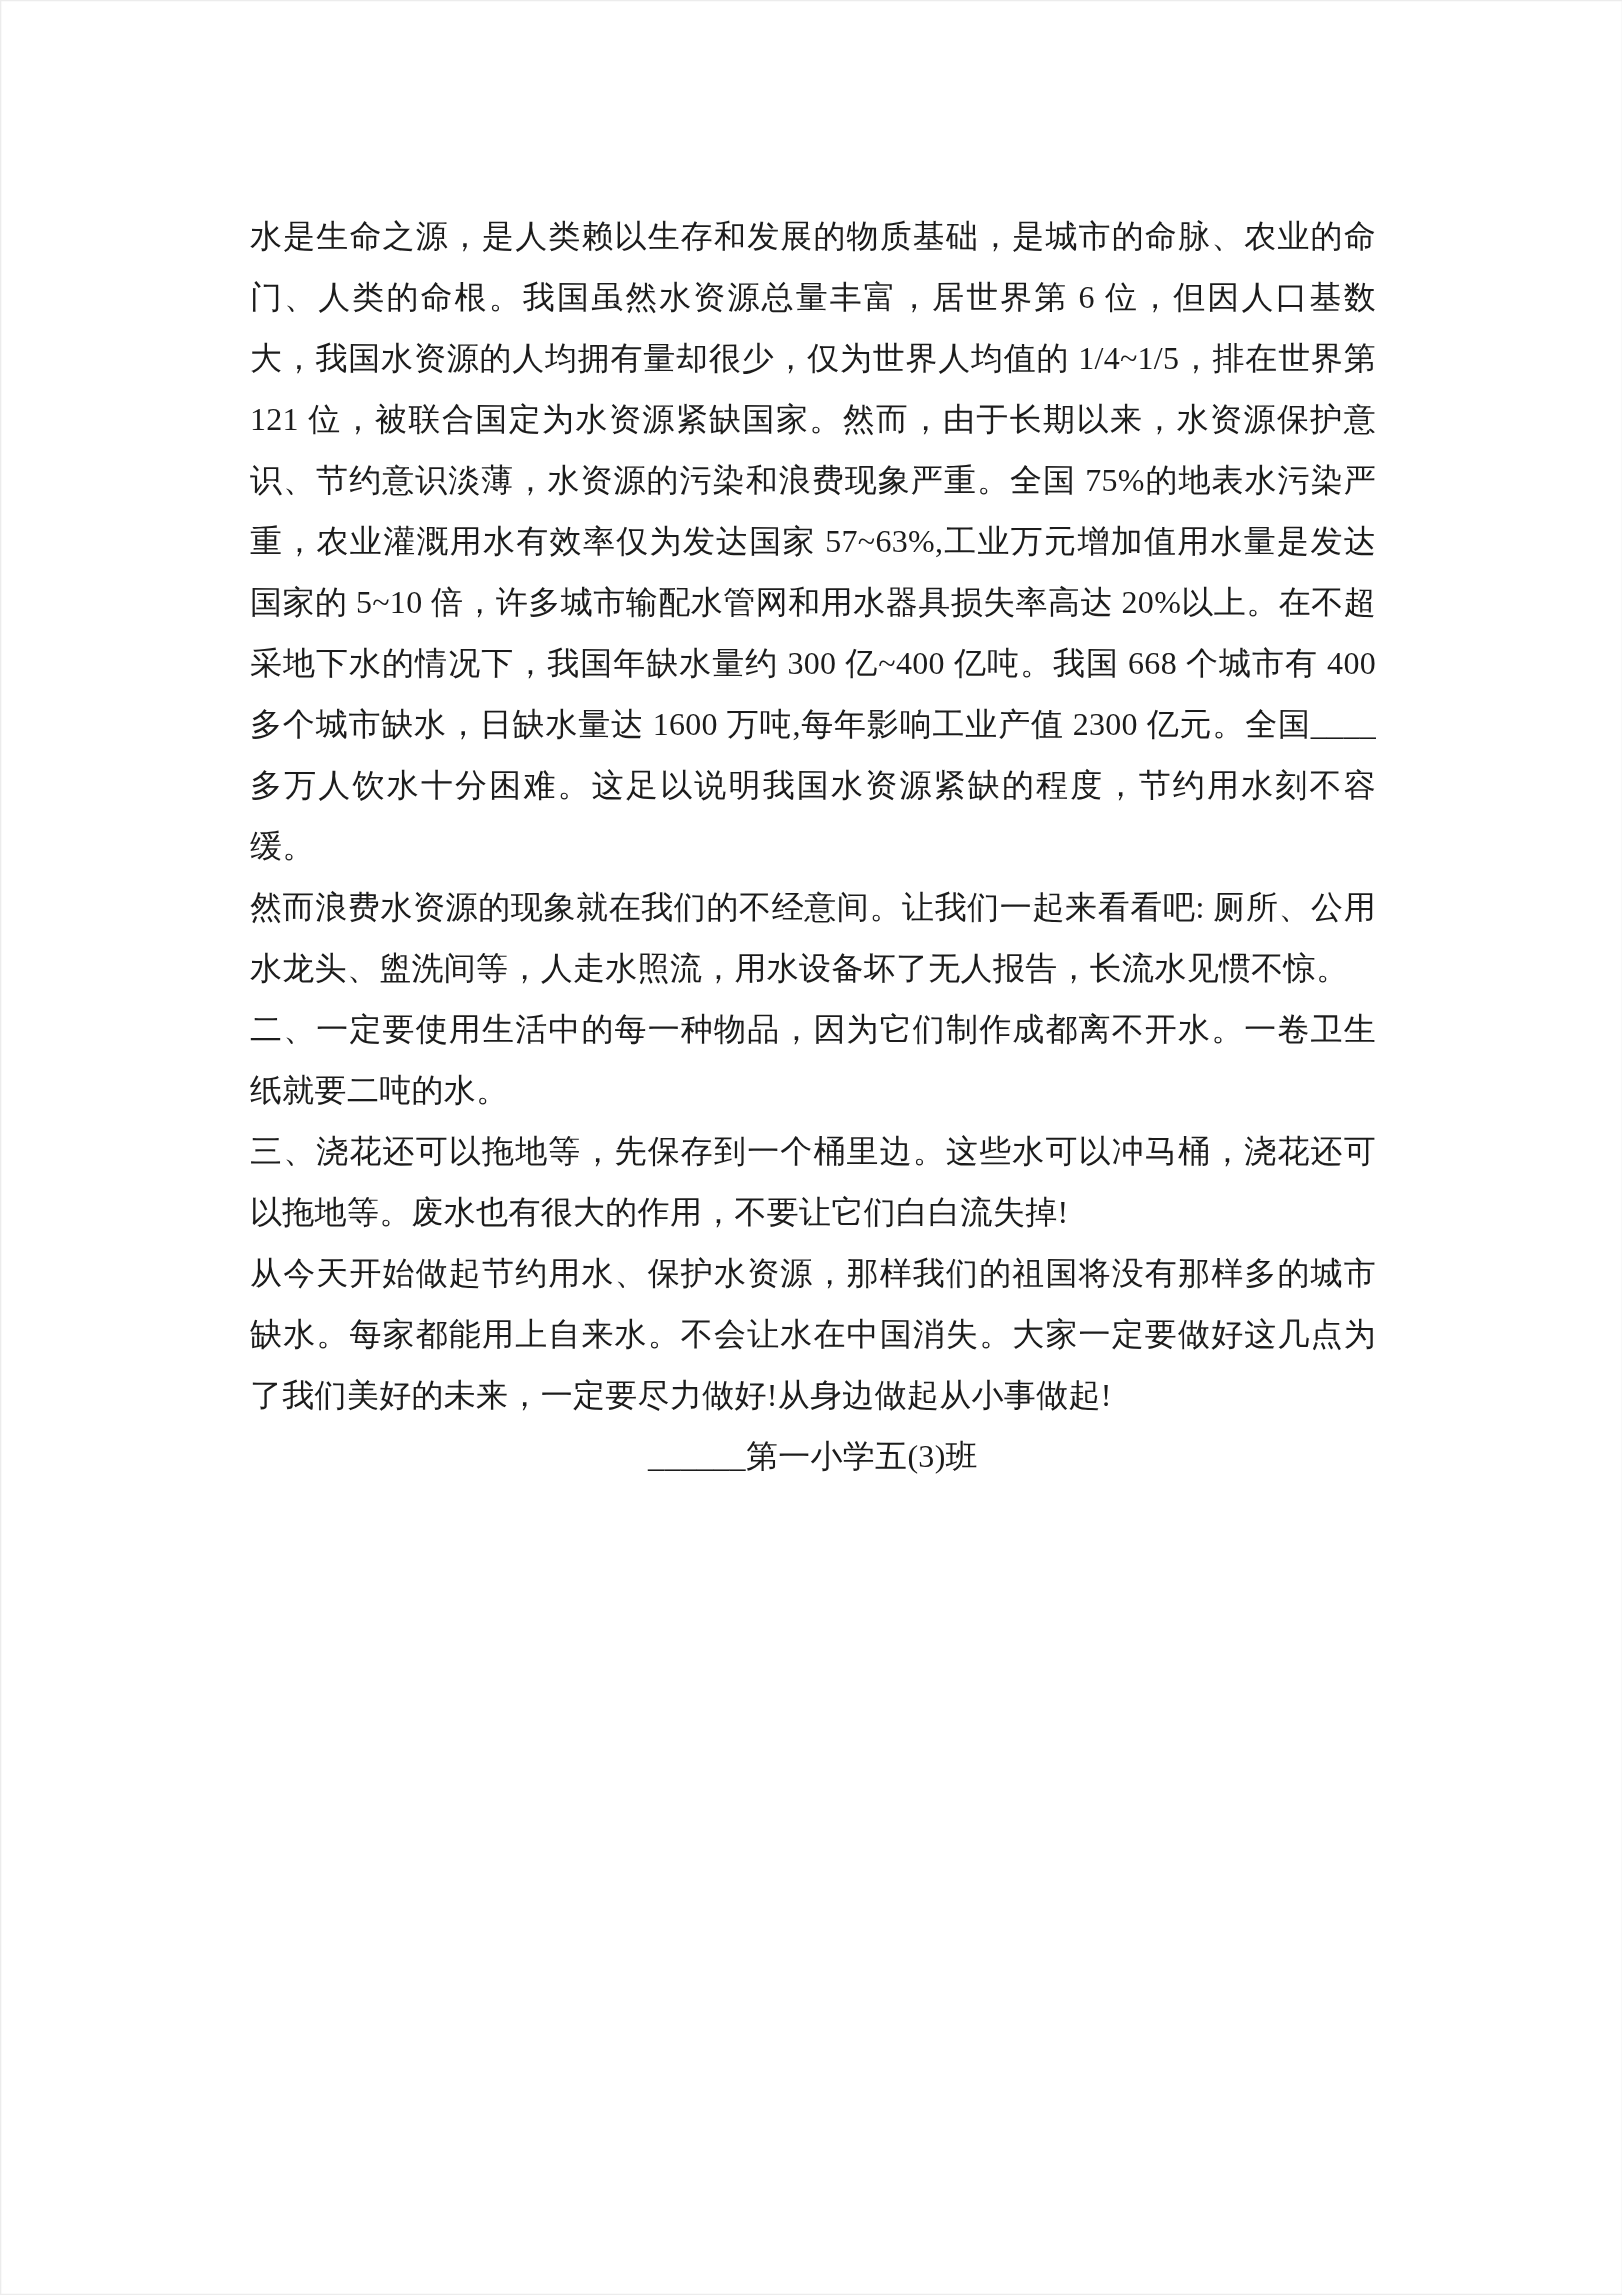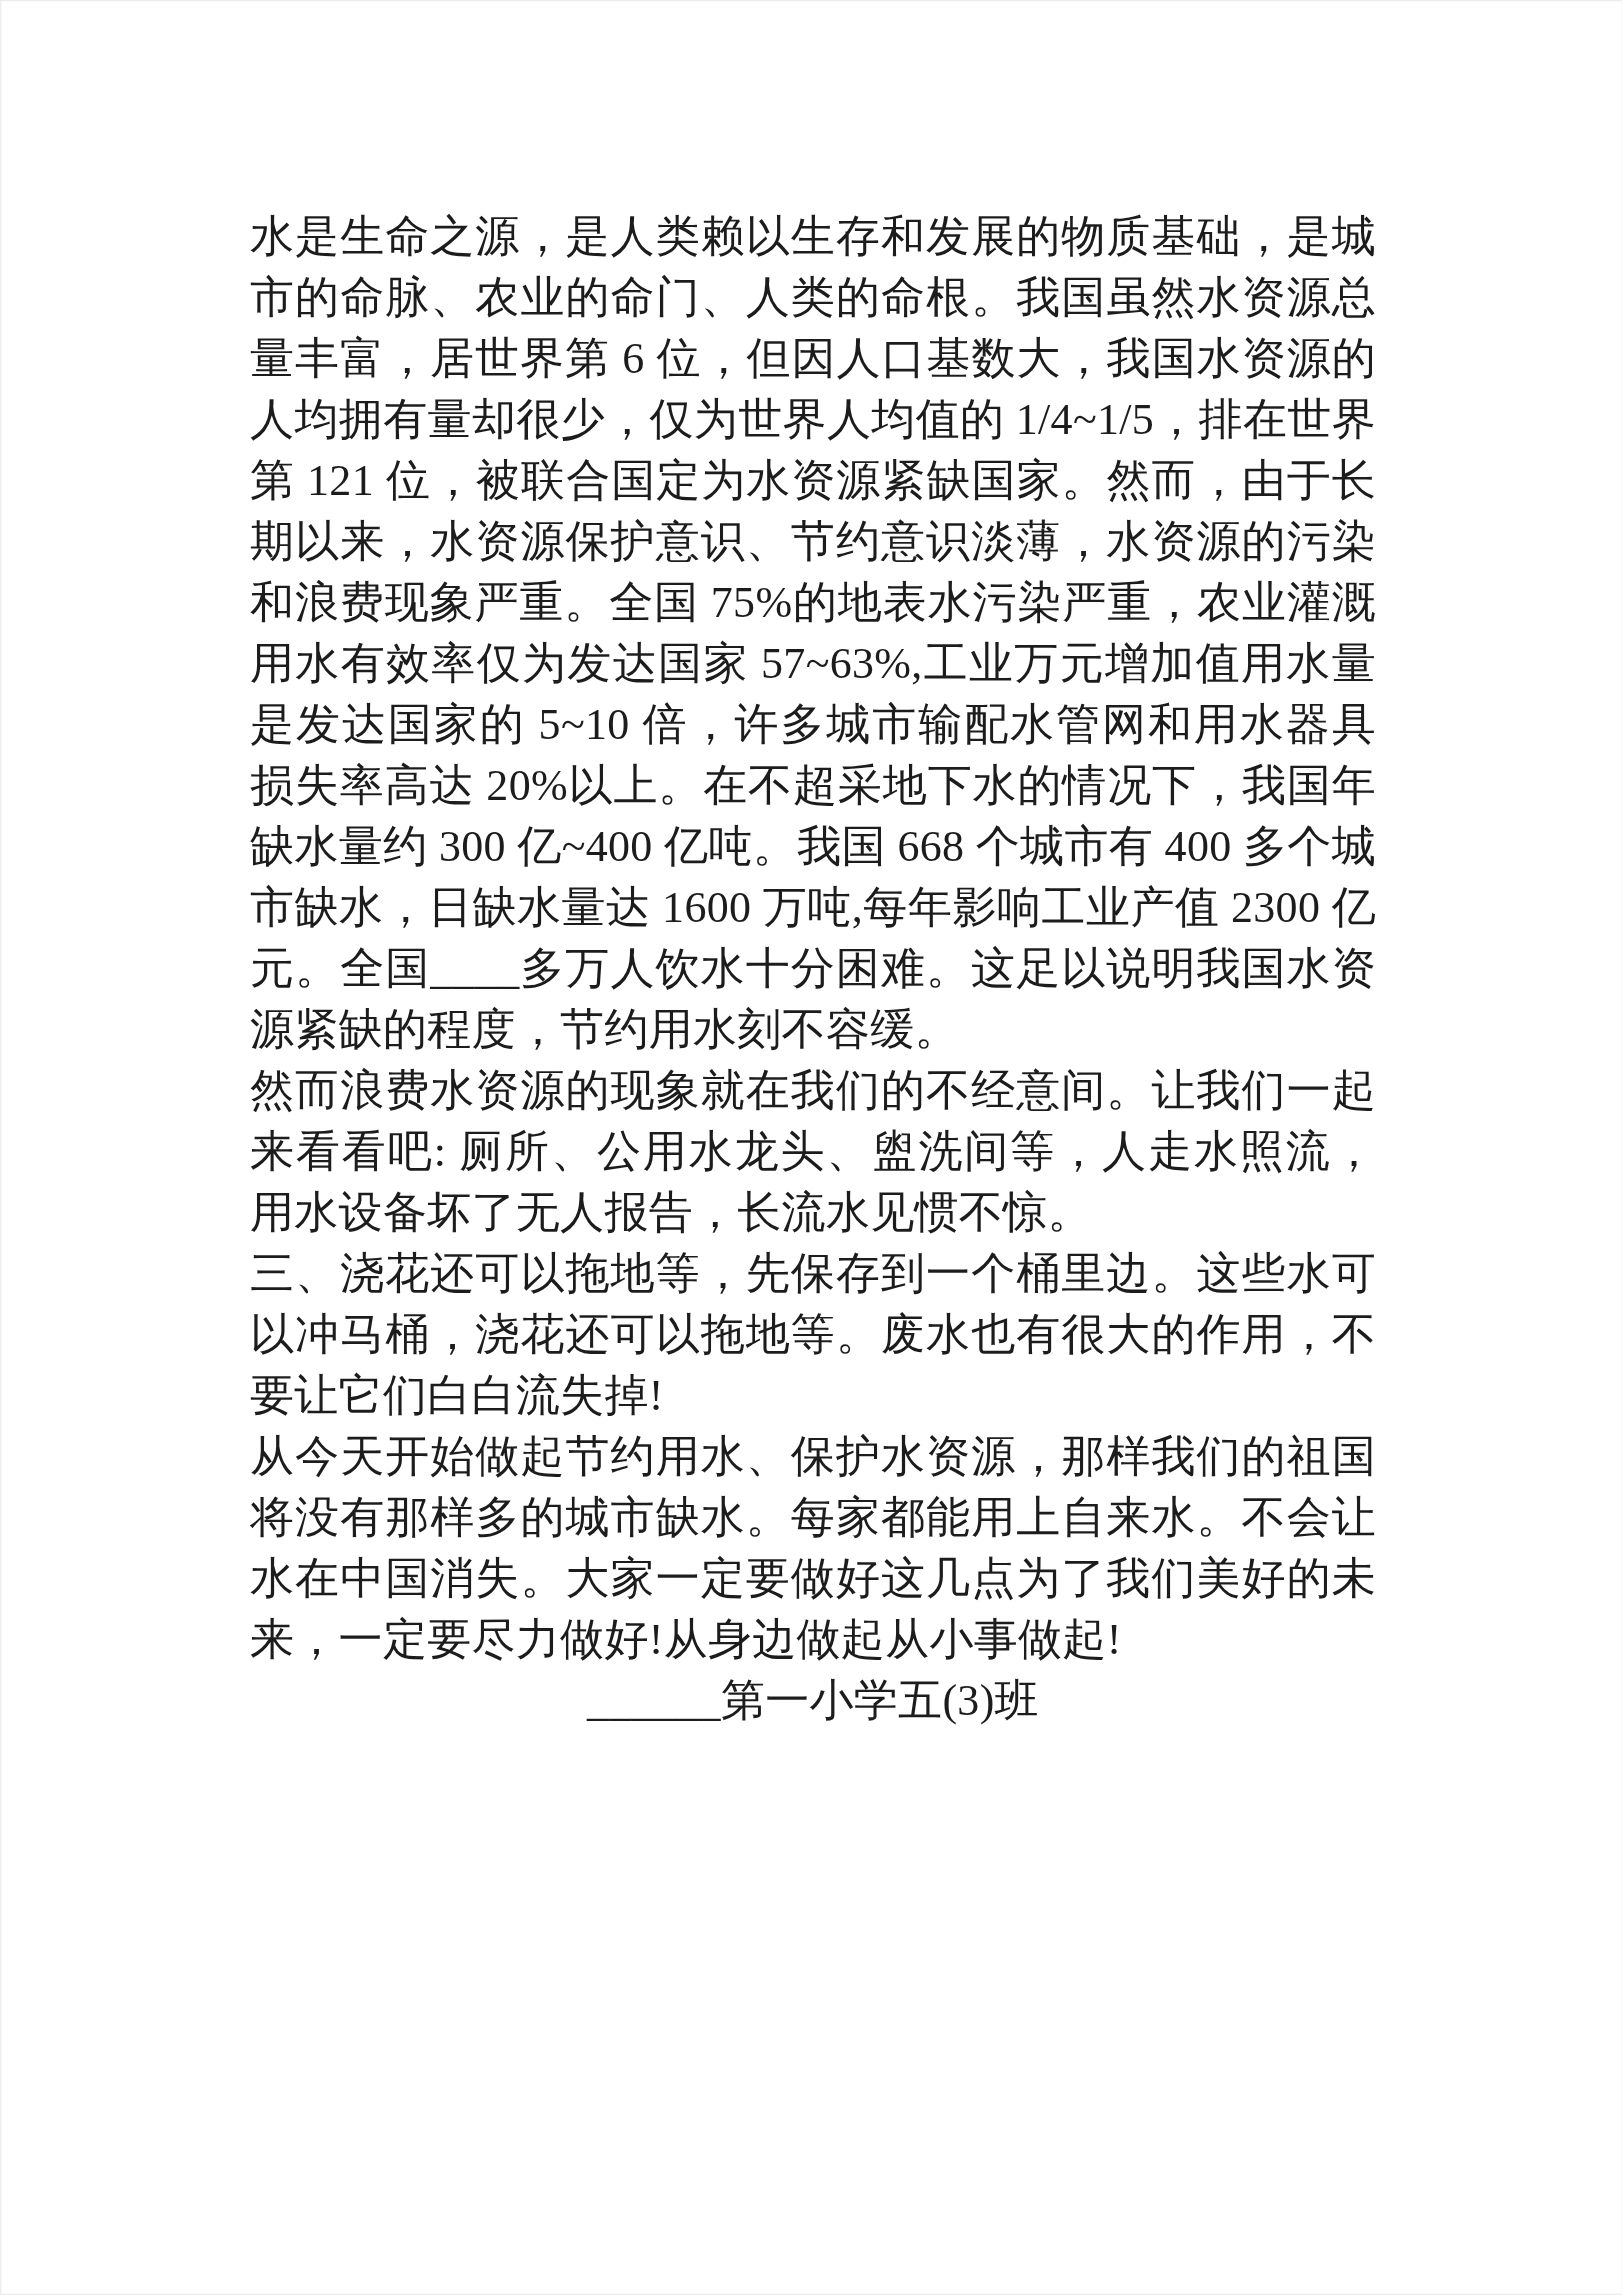--- a/index.html
+++ b/index.html
@@ -18,38 +18,39 @@
     box-sizing: border-box;
     width: 1623px;
     height: 2295px;
     padding: 206px 247px 131px 250px;
     background: #ffffff;
     box-shadow: inset 0 0 0 1.3px #ececec;
     overflow: hidden;
   }
   .para {
     margin: 0;
-    font-size: 44px;
+    font-size: 32px;
     line-height: 61px;
     text-align: justify;
     text-justify: inter-ideograph;
     letter-spacing: 0.3px;
     word-break: break-all;
   }
   .para.signature {
     text-align: center;
   }
   .para.date {
     text-align: left;
     margin-top: 29px;
   }
 </style>
 </head>
 <body>
 
 <div class="page">
   <p class="para">水是生命之源，是人类赖以生存和发展的物质基础，是城市的命脉、农业的命门、人类的命根。我国虽然水资源总量丰富，居世界第 6 位，但因人口基数大，我国水资源的人均拥有量却很少，仅为世界人均值的 1/4~1/5，排在世界第 121 位，被联合国定为水资源紧缺国家。然而，由于长期以来，水资源保护意识、节约意识淡薄，水资源的污染和浪费现象严重。全国 75%的地表水污染严重，农业灌溉用水有效率仅为发达国家 57~63%,工业万元增加值用水量是发达国家的 5~10 倍，许多城市输配水管网和用水器具损失率高达 20%以上。在不超采地下水的情况下，我国年缺水量约 300 亿~400 亿吨。我国 668 个城市有 400 多个城市缺水，日缺水量达 1600 万吨,每年影响工业产值 2300 亿元。全国____多万人饮水十分困难。这足以说明我国水资源紧缺的程度，节约用水刻不容缓。</p>
   <p class="para">然而浪费水资源的现象就在我们的不经意间。让我们一起来看看吧: 厕所、公用水龙头、盥洗间等，人走水照流，用水设备坏了无人报告，长流水见惯不惊。</p>
+  <p class="para">二、一定要使用生活中的每一种物品，因为它们制作成都离不开水。一卷卫生纸就要二吨的水。</p>
   <p class="para">三、浇花还可以拖地等，先保存到一个桶里边。这些水可以冲马桶，浇花还可以拖地等。废水也有很大的作用，不要让它们白白流失掉!</p>
   <p class="para">从今天开始做起节约用水、保护水资源，那样我们的祖国将没有那样多的城市缺水。每家都能用上自来水。不会让水在中国消失。大家一定要做好这几点为了我们美好的未来，一定要尽力做好!从身边做起从小事做起!</p>
   <p class="para signature">______第一小学五(3)班</p>
 </div>
 
 
 </body></html>

